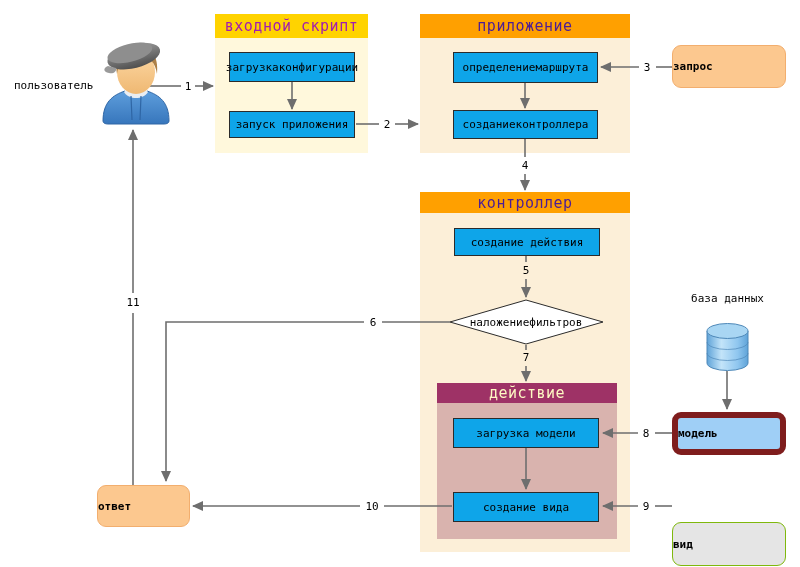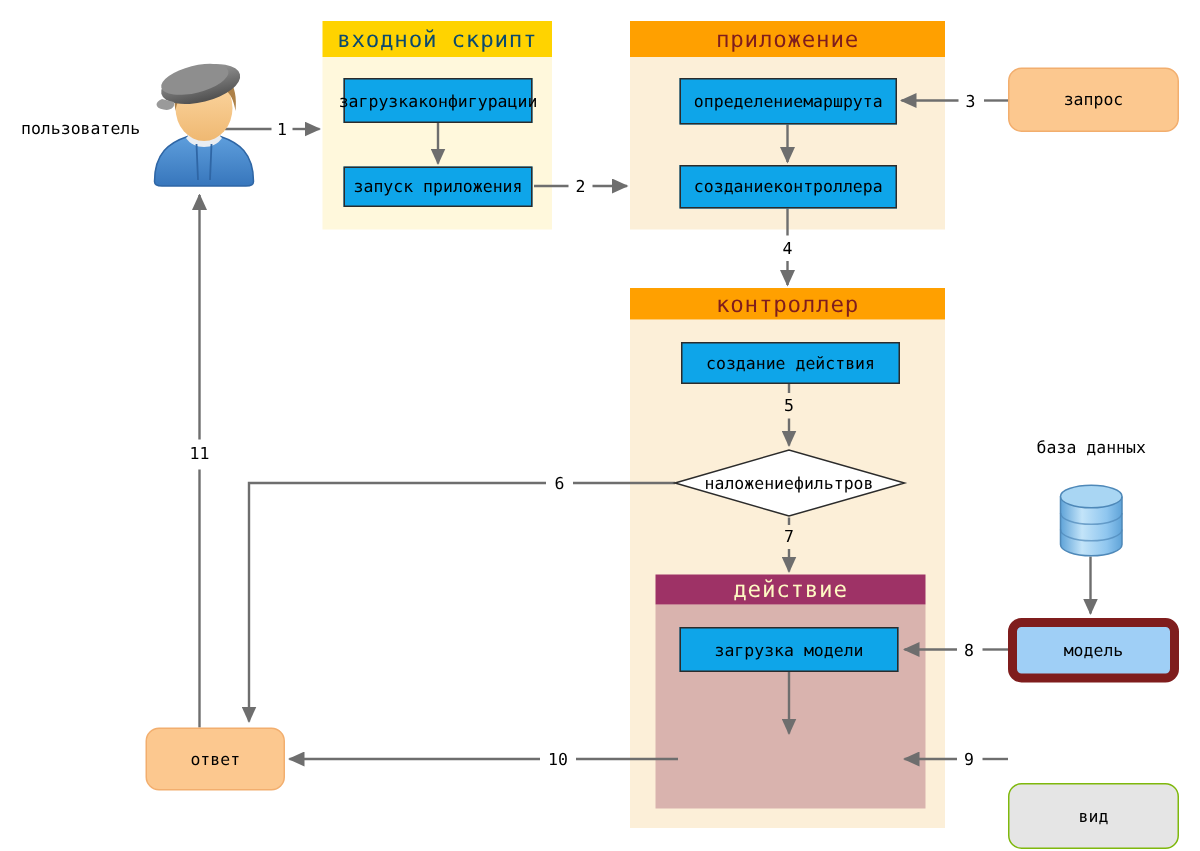--- a/index.html
+++ b/index.html
@@ -7,36 +7,36 @@
     position:relative;width:800px;height:567px;background:#ffffff;overflow:hidden;
     font-family:"DejaVu Sans Mono","Liberation Mono",monospace;color:#000;
   }
   .abs{position:absolute;}
   
   .section-body{position:absolute;z-index:1;}
   .section-header{
     position:absolute;z-index:1;display:flex;align-items:center;justify-content:center;
     font-size:15px;letter-spacing:0.5px;
   }
-  .hdr-entry{background:#FFD300;color:#0c4a6e;}
-  .hdr-orange{background:#FFA000;color:#7f1d1d;}
+  .hdr-entry{background:#FFD300;color:#a21caf;}
+  .hdr-orange{background:#FFA000;color:#4c1d95;}
   .hdr-action{background:#9E3266;color:#fef9c3;}
   .body-entry{background:#FFF8DC;}
   .body-orange{background:#FCEFD8;}
   .body-action{background:#D9B3AE;}
   
   .step{
     position:absolute;z-index:3;background:#0ea5e9;border:1px solid #2b2b2b;
     display:flex;flex-direction:row;align-items:center;justify-content:center;
     font-size:11px;line-height:13px;text-align:center;box-sizing:border-box;
   }
   
   .node{
-    position:absolute;z-index:3;border-radius:9px;display:flex;align-items:center;justify-content:center;
-    font-size:11px;box-sizing:border-box;
+    position:absolute;z-index:3;border-radius:9px;display:flex;align-items:center;justify-content:flex-start;
+    font-size:11px;box-sizing:border-box;font-weight:bold;
   }
   .node-io{background:#FCC88F;border:1px solid #F2AE6E;}
   .node-model{background:#9FCFF6;border:6px solid #7f1d1d;}
   .node-view{background:#e5e5e5;border:1px solid #7FB80D;margin-top:39px;}
   
   .free-label{position:absolute;z-index:3;font-size:11px;line-height:13px;white-space:nowrap;}
   .diamond-text{
     position:absolute;z-index:3;display:flex;flex-direction:row;align-items:center;justify-content:center;
     font-size:11px;line-height:13px;text-align:center;
   }
@@ -215,20 +215,23 @@
   </div>
 
   <div class="diamond-text" style="left:460px;top:301px;width:132px;height:42px;">
     <span>наложение</span>
     <span>фильтров</span>
   </div>
 
   <div class="step" style="left:453px;top:418px;width:146px;height:30px;">
     <span>загрузка модели</span>
   </div>
+  <div class="step" style="left:453px;top:492px;width:146px;height:30px;">
+    <span>создание вида</span>
+  </div>
 
   <div class="node node-io" style="left:672px;top:45px;width:114px;height:43px;">
     <span>запрос</span>
   </div>
   <div class="node node-model" style="left:672px;top:412px;width:114px;height:43px;">
     <span>модель</span>
   </div>
   <div class="node node-view" style="left:672px;top:483px;width:114px;height:44px;">
     <span>вид</span>
   </div>

